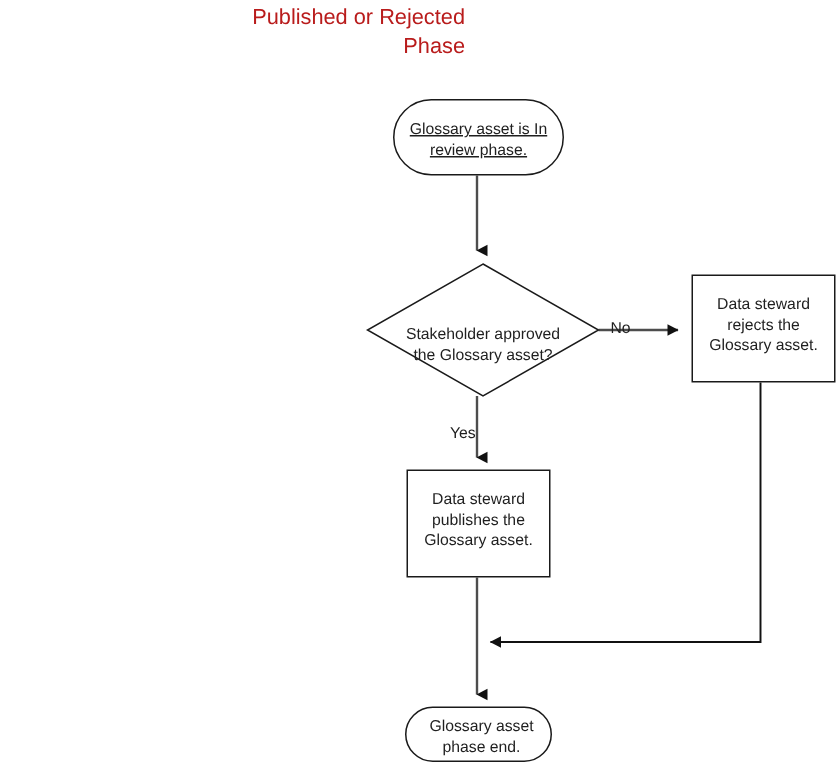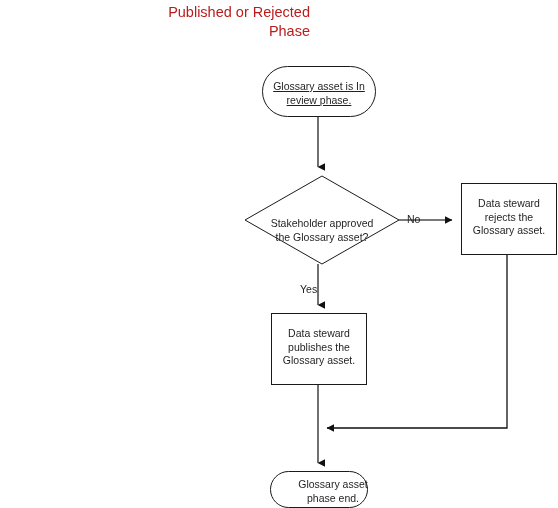--- a/index.html
+++ b/index.html
@@ -46,21 +46,21 @@
     position: absolute;
     font-size: 10.5px;
     line-height: 13px;
     color: #1f1f1f;
     white-space: nowrap;
   }
   #label-start   { left: 262px; top: 80px;  width: 114px; text-decoration: underline; }
   #label-decision{ left: 245px; top: 205px; width: 154px; margin-top: 12px; }
   #label-reject  { left: 461px; top: 197px; width: 96px;  }
   #label-publish { left: 271px; top: 327px; width: 96px;  }
-  #label-end     { left: 284px; top: 478px; width: 98px;  }
+  #label-end     { left: 272px; top: 478px; width: 98px;  }
   #label-no      { left: 407px; top: 213px; width: 36px;  }
   #label-yes     { left: 300px; top: 283px; width: 36px;  }
 </style>
 </head>
 <body>
 
 <div id="diagram-title">Published or Rejected
 Phase</div>
 
 <svg id="flow-canvas" viewBox="0 0 558 508" xmlns="http://www.w3.org/2000/svg">

